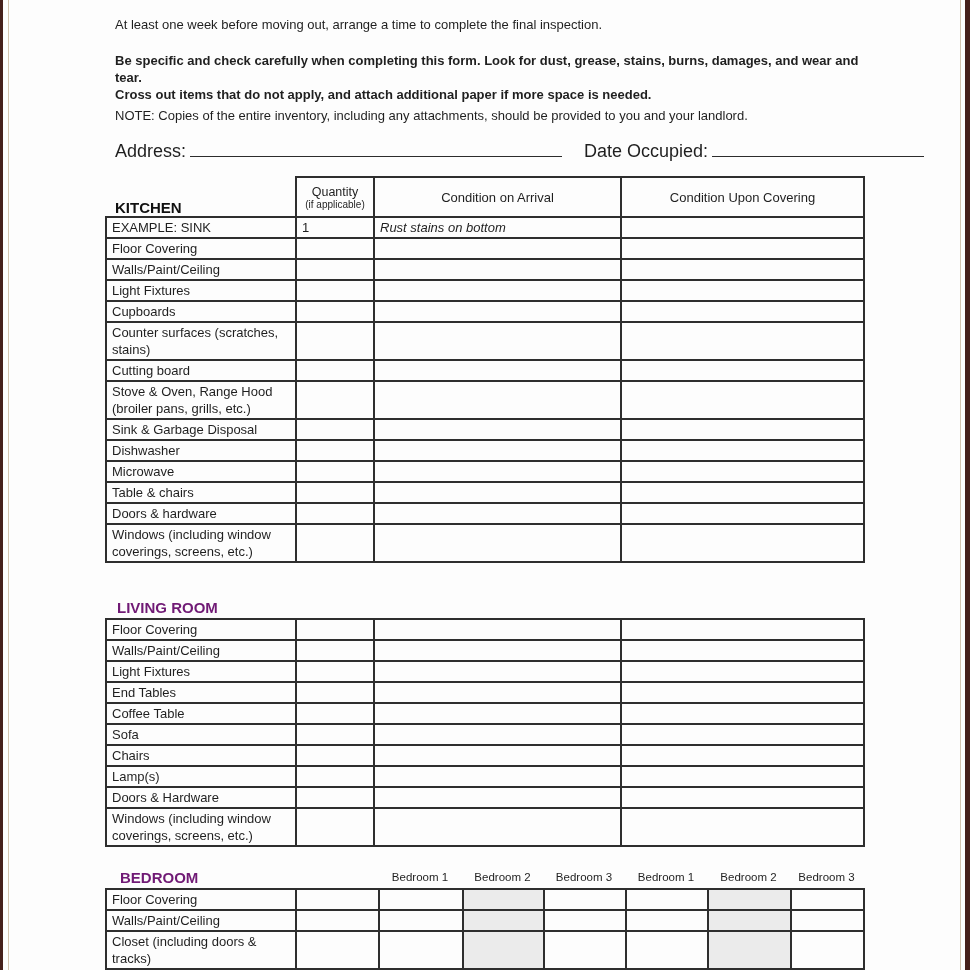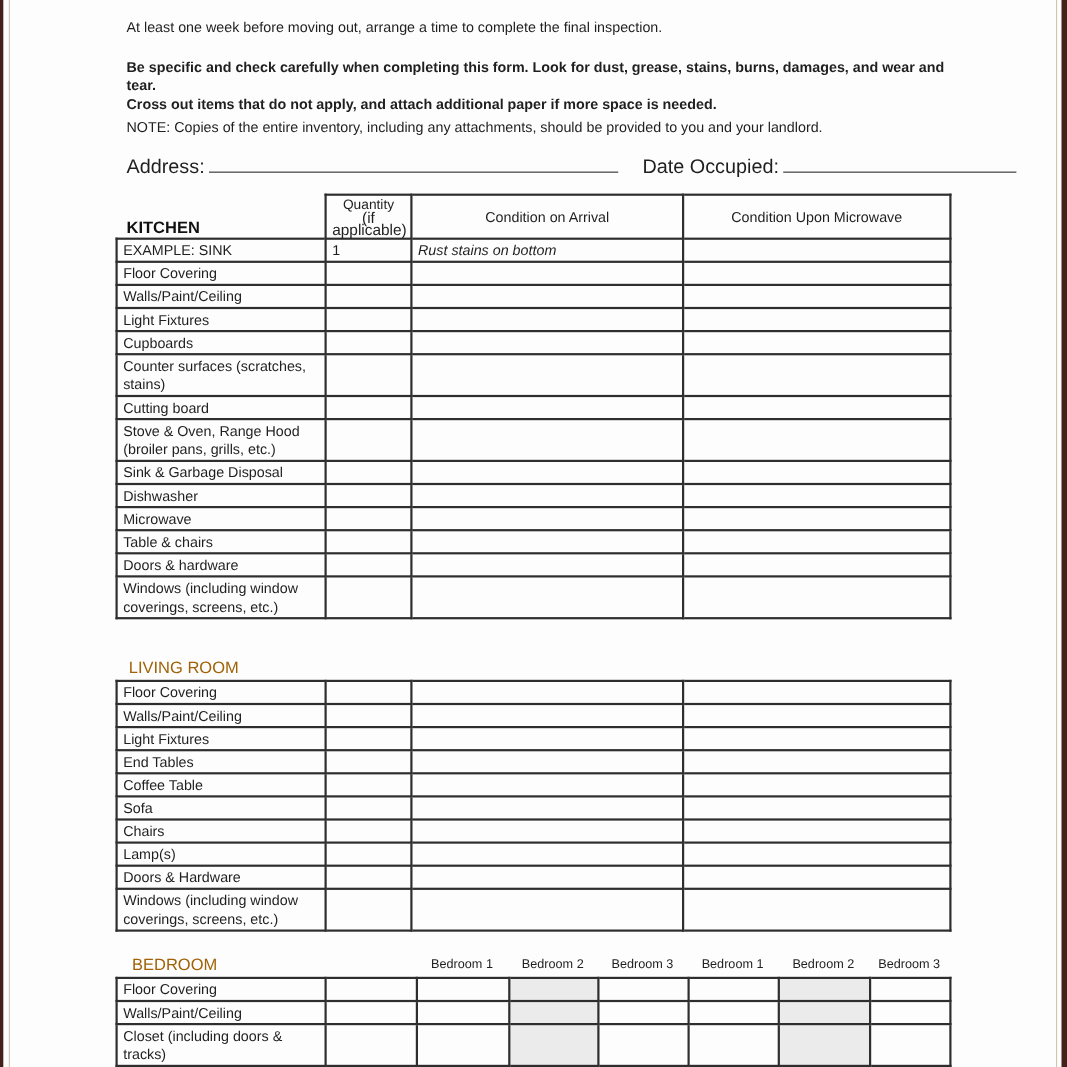--- a/index.html
+++ b/index.html
@@ -25,27 +25,27 @@
   .uline.date{width:212px;margin-left:4px;}
   .date-label{margin-left:22px;}
 
   table.inv{position:absolute;left:105px;border-collapse:collapse;table-layout:fixed;width:758px;}
   table.inv td, table.inv th{border:2px solid #2e2e2e;padding:1px 5px;font-size:13px;line-height:17px;vertical-align:top;text-align:left;font-weight:normal;}
   table.inv th.open{border:none;position:relative;background:transparent;}
   table.inv tr{height:20px;}
   th .sec-title{position:absolute;left:9px;bottom:0px;font-weight:bold;font-size:15px;color:#111;}
   .hdr-cell{text-align:center !important;vertical-align:middle !important;}
   .hdr-main{font-size:12.5px;line-height:14px;}
-  .hdr-sub{font-size:14px;line-height:11px;}
+  .hdr-sub{font-size:10px;line-height:11px;}
   td.qty{text-align:center;}
   td.italic{font-style:italic;}
   .kitchen-table{top:176px;}
   .kitchen-table thead tr{height:40px;}
 
-  .floating-title{position:absolute;font-weight:normal;font-size:15px;color:#a16207;}
+  .floating-title{position:absolute;font-weight:bold;font-size:15px;color:#701a75;}
   .living-title{left:117px;top:599px;}
   .living-table{top:618px;}
 
   .bedroom-title{left:120px;top:869px;}
   .bedroom-labels{position:absolute;left:378px;top:871px;width:485px;display:flex;}
   .bedroom-labels span{display:inline-block;text-align:center;font-size:11.5px;color:#1f1f1f;}
   .bl-0{width:84px;}.bl-1{width:81px;}.bl-2{width:82px;}
   .bl-3{width:82px;}.bl-4{width:83px;}.bl-5{width:73px;}
   .bedroom-table{top:888px;}
   .bedroom-table td:nth-child(4), .bedroom-table td:nth-child(7){background:#ebebeb;}
@@ -82,21 +82,21 @@
     <thead>
       <tr>
         <th class="open">
           <div class="sec-title">KITCHEN</div>
         </th>
         <th class="hdr-cell">
           <div class="hdr-main">Quantity</div>
           <div class="hdr-sub">(if applicable)</div>
         </th>
         <th class="hdr-cell hdr-main">Condition on Arrival</th>
-        <th class="hdr-cell hdr-main">Condition Upon Microwave</th>
+        <th class="hdr-cell hdr-main">Condition Upon Covering</th>
       </tr>
     </thead>
     <tbody id="kitchen-body">
         <tr>
           <td class="item">EXAMPLE: SINK</td>
           <td class="qty">1</td>
           <td class="italic">Rust stains on bottom</td>
           <td></td>
         </tr>
         <tr>

